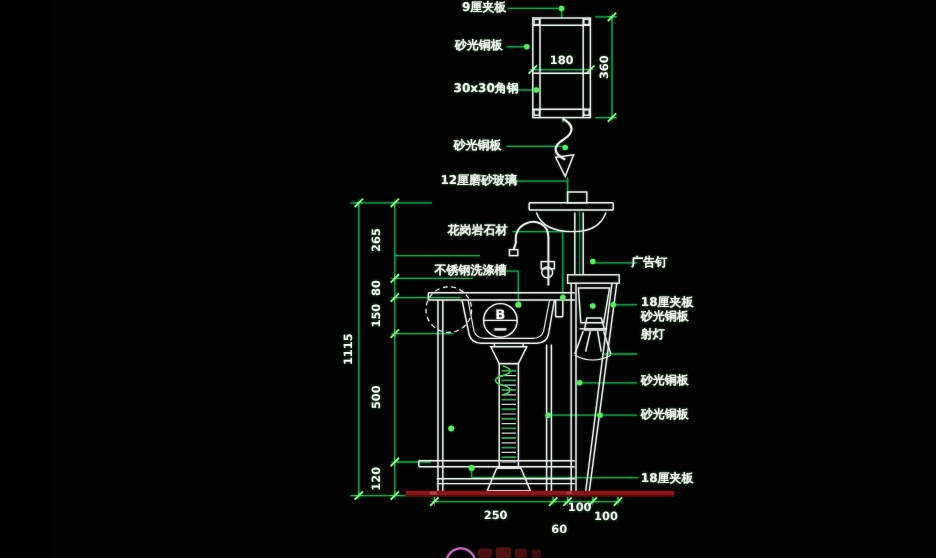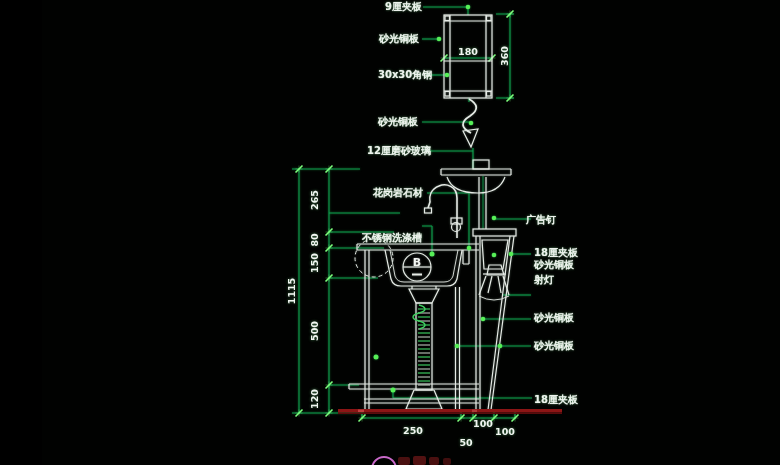--- a/index.html
+++ b/index.html
@@ -172,40 +172,40 @@
     <rect x="401" y="458" width="8" height="7" rx="2" fill="#400e0e"></rect>
   </g>
 </svg>
 
 <div class="lbl" style="left:343px;top:1px">9厘夹板</div>
 <div class="lbl" style="left:337px;top:33px">砂光铜板</div>
 <div class="lbl" style="left:336px;top:69px">30x30角钢</div>
 <div class="lbl" style="left:336px;top:116px">砂光铜板</div>
 <div class="lbl" style="left:325px;top:145px">12厘磨砂玻璃</div>
 <div class="lbl" style="left:331px;top:187px">花岗岩石材</div>
-<div class="lbl" style="left:320px;top:232px">不锈钢洗涤槽</div>
+<div class="lbl" style="left:320px;top:220px">不锈钢洗涤槽</div>
 
 <div class="lbl" style="left:484px;top:214px">广告钉</div>
 <div class="lbl" style="left:492px;top:247px">18厘夹板</div>
 <div class="lbl" style="left:492px;top:259px">砂光铜板</div>
 <div class="lbl" style="left:492px;top:274px">射灯</div>
 <div class="lbl" style="left:492px;top:312px">砂光铜板</div>
 <div class="lbl" style="left:492px;top:340px">砂光铜板</div>
 <div class="lbl" style="left:492px;top:394px">18厘夹板</div>
 
 <div class="num" style="left:426px;top:51px">180</div>
 <div class="num rot" style="left:462px;top:56px">360</div>
 
 <div class="num rot" style="left:272px;top:200px">265</div>
 <div class="num rot" style="left:272px;top:240px">80</div>
 <div class="num rot" style="left:272px;top:263px">150</div>
 <div class="num rot" style="left:272px;top:331px">500</div>
 <div class="num rot" style="left:272px;top:399px">120</div>
 <div class="num rot" style="left:249px;top:291px">1115</div>
 
 <div class="num" style="left:371px;top:430px">250</div>
-<div class="num" style="left:424px;top:442px">50</div>
+<div class="num" style="left:424px;top:442px">60</div>
 <div class="num" style="left:441px;top:423px">100</div>
 <div class="num" style="left:463px;top:431px">100</div>
 
 <div class="bmark" style="left:375px;top:262px">B</div>
 
 </div>
 
 </body></html>

